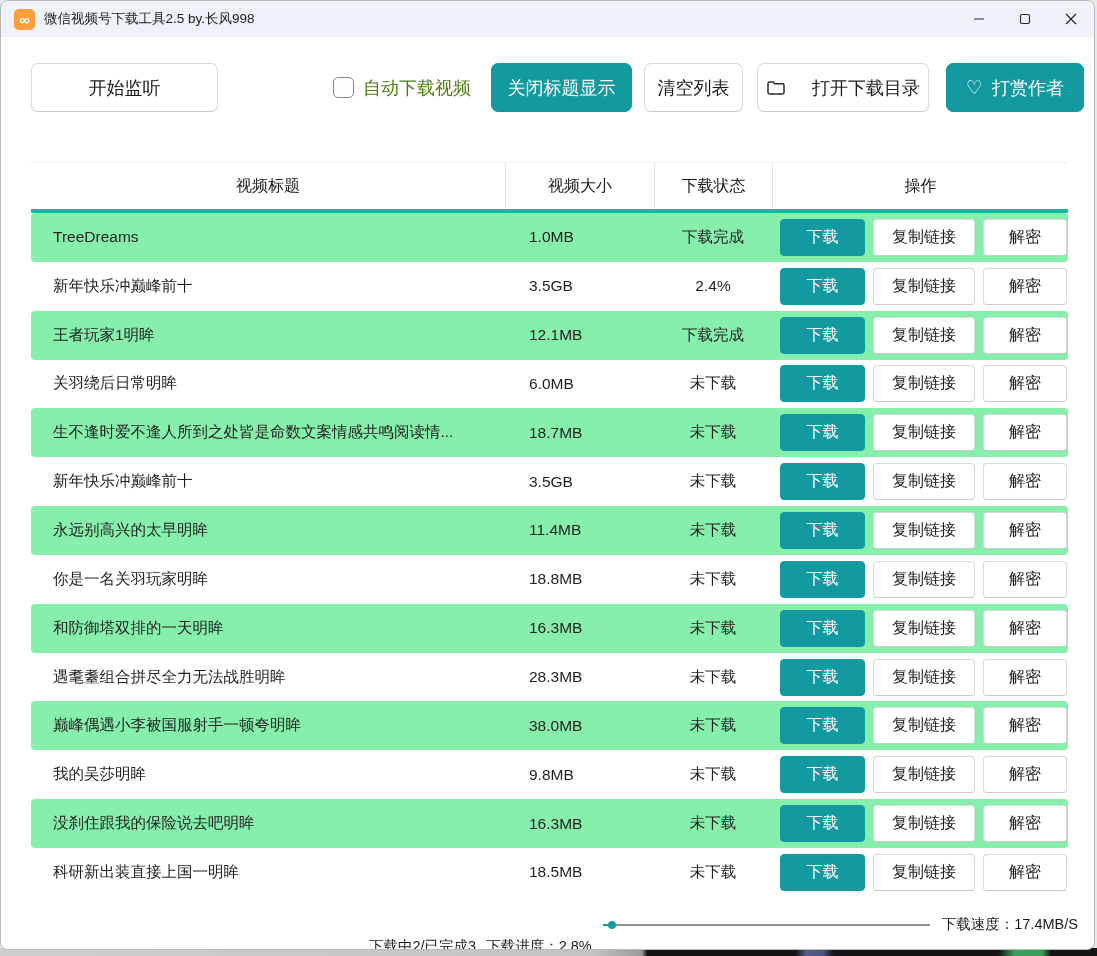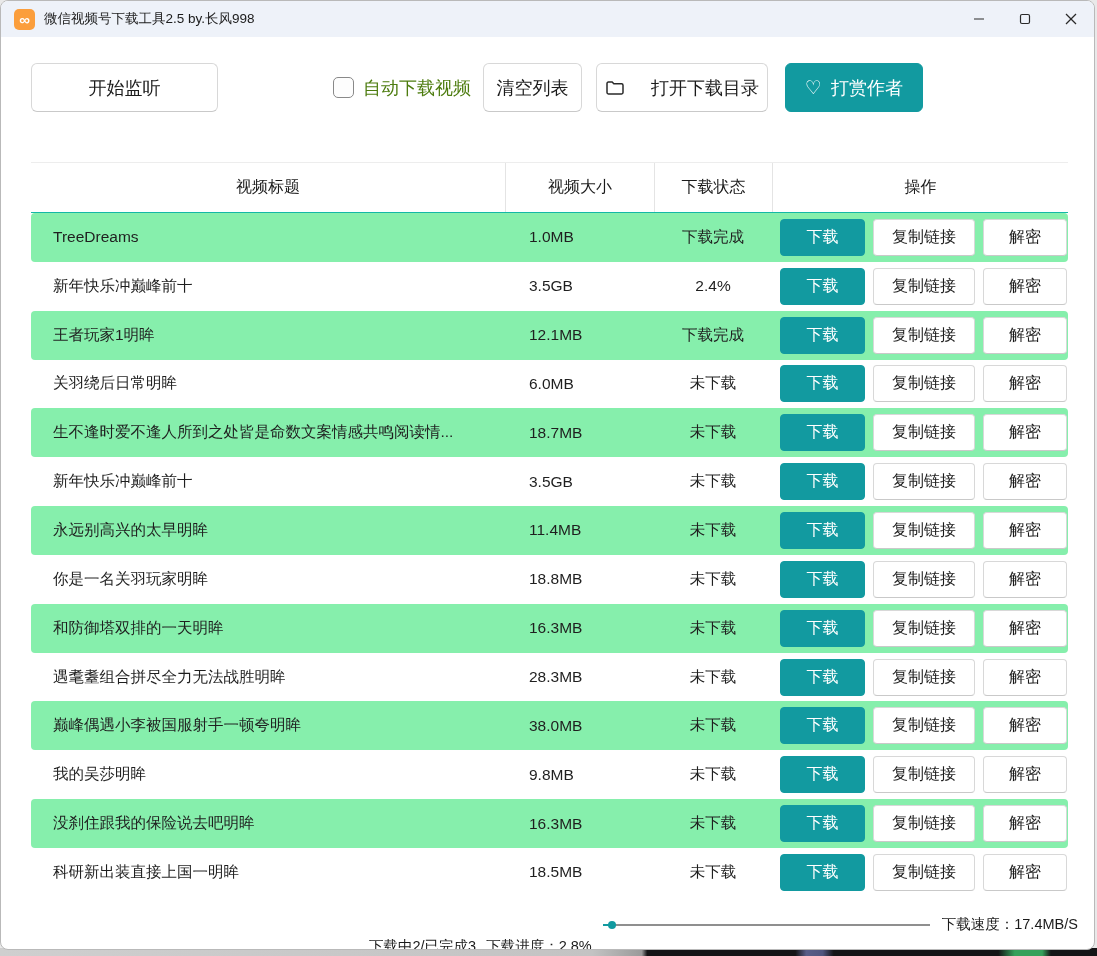--- a/index.html
+++ b/index.html
@@ -43,40 +43,40 @@
   
   .toolbar{
     margin-top:26px;height:49px;display:flex;align-items:center;
   }
   .btn{
     box-sizing:border-box;border:1px solid #d8d8d8;border-bottom-color:#c9c9c9;
     background:#fff;color:#1b1b1b;border-radius:6px;cursor:pointer;
     display:flex;align-items:center;justify-content:center;
     font-family:inherit;
   }
-  .btn.big{height:49px;font-size:18px;}
+  .btn.big{height:49px;font-size:18px;border-radius:7px;}
   .btn.teal{background:#129aa0;border-color:#129aa0;color:#ffffff;}
   .b-start{margin-left:30px;width:187px;}
   .chk-group{margin-left:115px;display:flex;align-items:center;cursor:pointer;}
   .checkbox{
     width:21px;height:21px;border:1px solid #898989;border-radius:5px;
     background:#fdfdfd;box-sizing:border-box;flex:0 0 auto;
   }
   .chk-label{margin-left:9px;font-size:18px;color:#4d7c0f;}
   .b-toggle{margin-left:20px;width:141px;}
   .b-clear{margin-left:12px;width:99px;}
   .b-open{margin-left:14px;width:172px;gap:26px;}
   .b-reward{margin-left:17px;width:138px;gap:9px;}
   .folder-icon svg,.heart-glyph{display:block;}
   .heart-glyph{font-size:19px;line-height:1;}
   
   .table{margin:50px 30px 0 30px;width:1037px;}
   .thead{
     display:grid;grid-template-columns:474px 149px 118px 296px;
-    height:51px;border-top:1px solid #ededed;border-bottom:1px solid #14b8a6;
+    height:51px;border-top:1px solid #ededed;border-bottom:4px solid #14b8a6;
     box-sizing:border-box;
   }
   .th{
     display:flex;align-items:center;justify-content:center;
     font-size:16px;color:#1b1b1b;
   }
   .th + .th{border-left:1px solid #e4e4e4;}
   .trow{
     display:grid;grid-template-columns:474px 149px 118px 296px;
     height:48.85px;align-items:center;border-radius:4px;
@@ -139,20 +139,21 @@
   </div>
 
   <div class="toolbar">
     <button class="btn big b-start">开始监听</button>
 
     <div class="chk-group">
       <span class="checkbox"></span>
       <span class="chk-label">自动下载视频</span>
     </div>
 
+    <button class="btn big teal b-toggle">关闭标题显示</button>
 
     <button class="btn big b-clear">清空列表</button>
 
     <button class="btn big b-open">
       <span class="folder-icon">
         <svg width="20" height="18" viewBox="0 0 20 18">
           <path d="M2 4.5 C2 3.7 2.6 3 3.4 3 L7.2 3 L8.8 4.8 L16.6 4.8 C17.4 4.8 18 5.5 18 6.3 L18 13.6 C18 14.4 17.4 15 16.6 15 L3.4 15 C2.6 15 2 14.4 2 13.6 Z" fill="none" stroke="#2a2a2a" stroke-width="1.5" stroke-linejoin="round"></path>
         </svg>
       </span>
       <span>打开下载目录</span>

